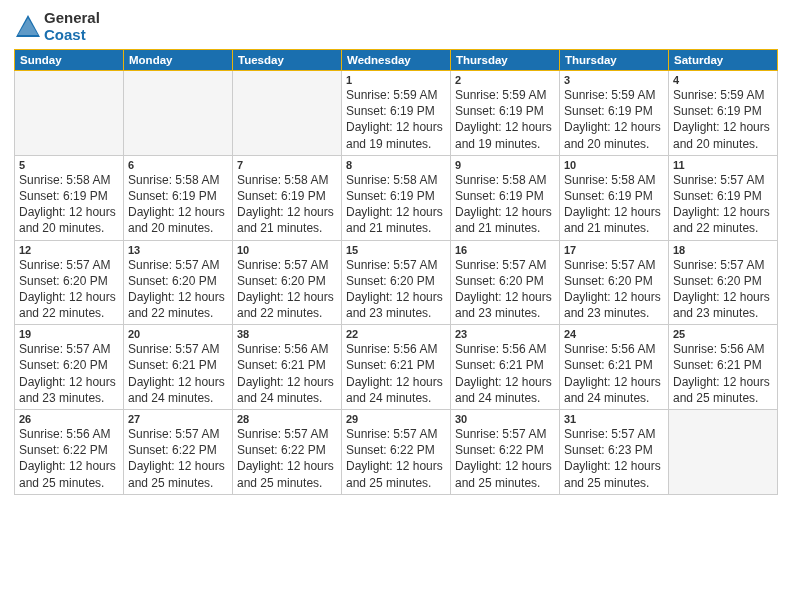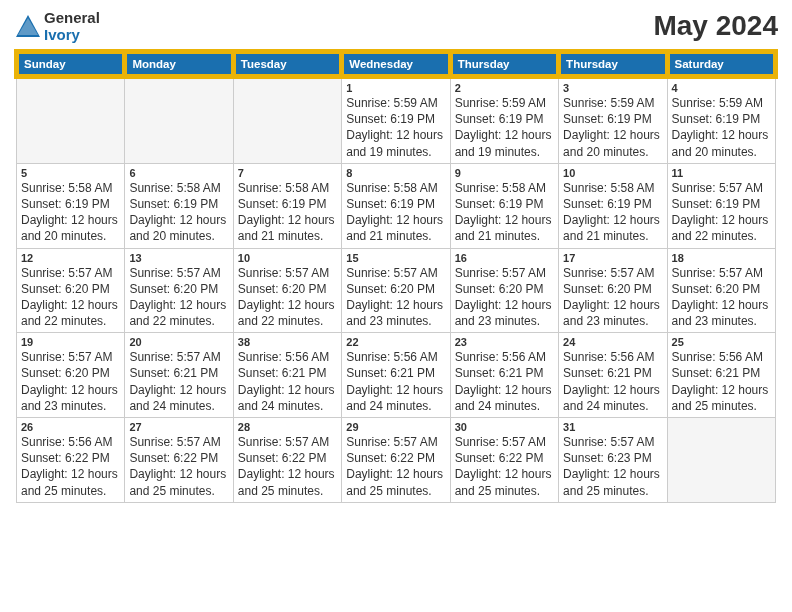--- a/index.html
+++ b/index.html
@@ -62,21 +62,21 @@
       width: 100%;
       border-collapse: collapse;
     }
     .calendar th {
       background: #1a6faf;
       color: #fff;
       font-size: 11.5px;
       font-weight: bold;
       padding: 4px 5px;
       text-align: left;
-      border: 5px solid #eab308;
+      border: 1px solid #eab308;
     }
     .calendar td {
       border: 1px solid #ccc;
       vertical-align: top;
       padding: 3px 4px;
       width: calc(100% / 7);
       height: 74px;
       background: #fff;
     }
     .calendar td.empty {
@@ -100,25 +100,24 @@
 
 <div class="page">
   <div class="header">
     <div class="logo">
       <svg class="logo-icon" viewBox="0 0 28 28">
         <polygon points="14,2 26,24 2,24" fill="#1a6faf"></polygon>
         <polygon points="14,5 24,22 4,22" fill="#fff" opacity="0.3"></polygon>
       </svg>
       <div class="logo-text">
         <span class="logo-general">General</span>
-        <span class="logo-blue">Ivory</span>
+        <span class="logo-blue">Coast</span>
       </div>
     </div>
     <div class="title-block">
-      <div class="main-title">May 2024</div>
     </div>
   </div>
 
   <table class="calendar">
     <thead>
       <tr>
       <th>Sunday</th>
           <th>Monday</th>
           <th>Tuesday</th>
           <th>Wednesday</th>

